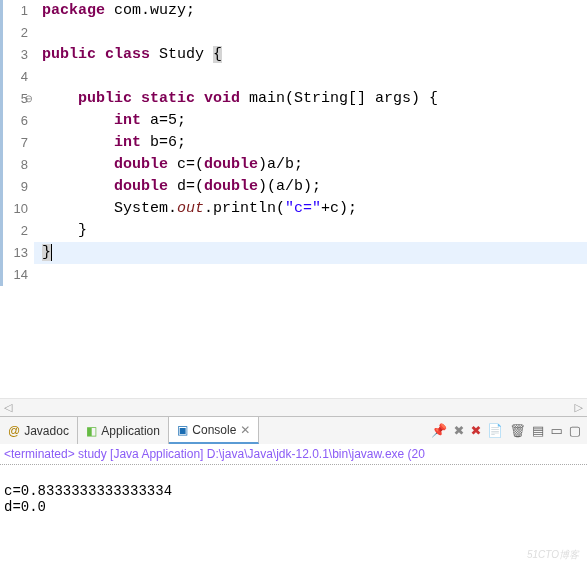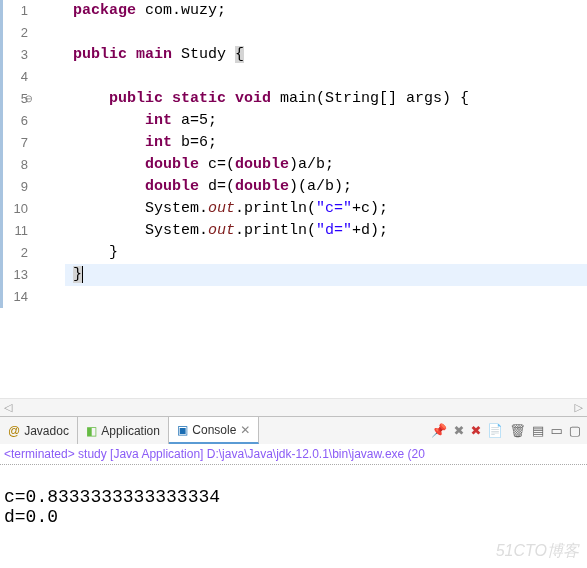--- a/index.html
+++ b/index.html
@@ -2,59 +2,58 @@
 <html><head>
 <meta charset="utf-8">
 <style>
 * { margin: 0; padding: 0; box-sizing: border-box; }
 body { font-family: "Courier New", monospace; font-size: 15px; background: #fff; width: 587px; height: 568px; overflow: hidden; position: relative; }
 .editor { height: 398px; overflow: auto; position: relative; }
 .line { display: flex; white-space: pre; line-height: 22px; }
 .gutter { width: 34px; text-align: right; padding-right: 6px; color: #787878; background: #fff; user-select: none; position: relative; font-family: Arial, sans-serif; font-size: 13px; }
 .gutter.active::before { content: ""; position: absolute; left: 0; top: 0; bottom: 0; width: 3px; background: #a8c4e0; }
 .gutter .ovr { position: absolute; right: 1px; font-size: 10px; color: #888; }
-.code { flex: 1; padding-left: 8px; margin-left: 31px; }
+.code { flex: 1; padding-left: 8px; }
 .line.hl .code { background: #e8f2fe; }
 .kw { color: #7f0055; font-weight: bold; }
 .str { color: #2a00ff; }
 .cls { color: #000; text-align: center; }
 .sf { color: #7f1d1d; font-style: italic; }
 .norm { color: #000; }
 .paren-hl { background: #d4d4d4; }
 .cursor { border-left: 1px solid #000; }
 .hsb { height: 18px; border-top: 1px solid #e5e5e5; background: #f5f5f5; display: flex; align-items: center; justify-content: space-between; padding: 0 4px; color: #999; font-family: Arial; font-size: 11px; }
 .tabs-row { display: flex; align-items: center; border-top: 1px solid #c0c0c0; background: #f5f5f5; height: 28px; font-family: Arial, sans-serif; font-size: 12px; }
 .tab { display: flex; align-items: center; gap: 4px; padding: 0 8px; height: 100%; border-right: 1px solid #c0c0c0; background: #f5f5f5; color: #333; cursor: pointer; }
 .tab.active { background: #fff; border-bottom: 2px solid #5a9bd4; }
 .tab .icn { font-size: 12px; }
 .toolbar-right { margin-left: auto; display: flex; gap: 6px; padding-right: 6px; color: #666; }
 .toolbar-right span { cursor: pointer; font-size: 13px; }
 .console-hdr { font-family: Arial, sans-serif; font-size: 12px; color: #8b5cf6; padding: 3px 4px; border-bottom: 1px dotted #aaa; white-space: nowrap; overflow: hidden; }
-.console-body { font-family: "Courier New", monospace; font-size: 18px; padding: 2px 4px; color: #000; white-space: pre; }
-.watermark { position: absolute; right: 8px; bottom: 6px; color: #ddd; font-family: Arial; font-size: 16px; font-style: italic; }
+.console-body { font-family: "Courier New", monospace; font-size: 14px; padding: 2px 4px; color: #000; white-space: pre; }
+.watermark { position: absolute; right: 8px; bottom: 6px; color: #ddd; font-family: Arial; font-size: 10px; font-style: italic; }
 .jd { color: #b08000; }
 .de { color: #6b4; }
 .co { color: #1a6db3; }
 .grey { color: #888; }
 </style>
 </head>
 <body>
 
 <div class="editor" id="editor">
     <div class="line"><div class="gutter active">1</div><div class="code"><span class="kw">package </span><span class="norm">com.wuzy;</span></div></div>
     <div class="line"><div class="gutter active">2</div><div class="code"></div></div>
-    <div class="line"><div class="gutter active">3</div><div class="code"><span class="kw">public main </span><span class="cls">Study </span><span class="paren-hl">{</span></div></div>
+    <div class="line"><div class="gutter active">3</div><div class="code"><span class="kw">public class </span><span class="cls">Study </span><span class="paren-hl">{</span></div></div>
     <div class="line"><div class="gutter active">4</div><div class="code"></div></div>
     <div class="line"><div class="gutter active">5<span class="ovr">⊖</span></div><div class="code"><span class="norm">    </span><span class="kw">public static void </span><span class="norm">main(String[] args) {</span></div></div>
     <div class="line"><div class="gutter active">6</div><div class="code"><span class="norm">        </span><span class="kw">int </span><span class="norm">a=5;</span></div></div>
     <div class="line"><div class="gutter active">7</div><div class="code"><span class="norm">        </span><span class="kw">int </span><span class="norm">b=6;</span></div></div>
     <div class="line"><div class="gutter active">8</div><div class="code"><span class="norm">        </span><span class="kw">double </span><span class="norm">c=(</span><span class="kw">double</span><span class="norm">)a/b;</span></div></div>
     <div class="line"><div class="gutter active">9</div><div class="code"><span class="norm">        </span><span class="kw">double </span><span class="norm">d=(</span><span class="kw">double</span><span class="norm">)(a/b);</span></div></div>
     <div class="line"><div class="gutter active">10</div><div class="code"><span class="norm">        System.</span><span class="sf">out</span><span class="norm">.println(</span><span class="str">"c="</span><span class="norm">+c);</span></div></div>
-    <div class="line"><div class="gutter active">11</div><div class="code"><span class="norm">        System.</span><span class="sf">out</span><span class="norm">.println(</span><span class="str">"d="</span><span class="norm">+d);</span></div></div>
     <div class="line"><div class="gutter active">2</div><div class="code"><span class="norm">    }</span></div></div>
     <div class="line hl"><div class="gutter active">13</div><div class="code"><span class="paren-hl">}</span><span class="cursor"></span></div></div>
     <div class="line"><div class="gutter active">14</div><div class="code"></div></div>
   </div>
 
 <div class="hsb">
   <span>◁</span>
   <span>▷</span>
 </div>
 

